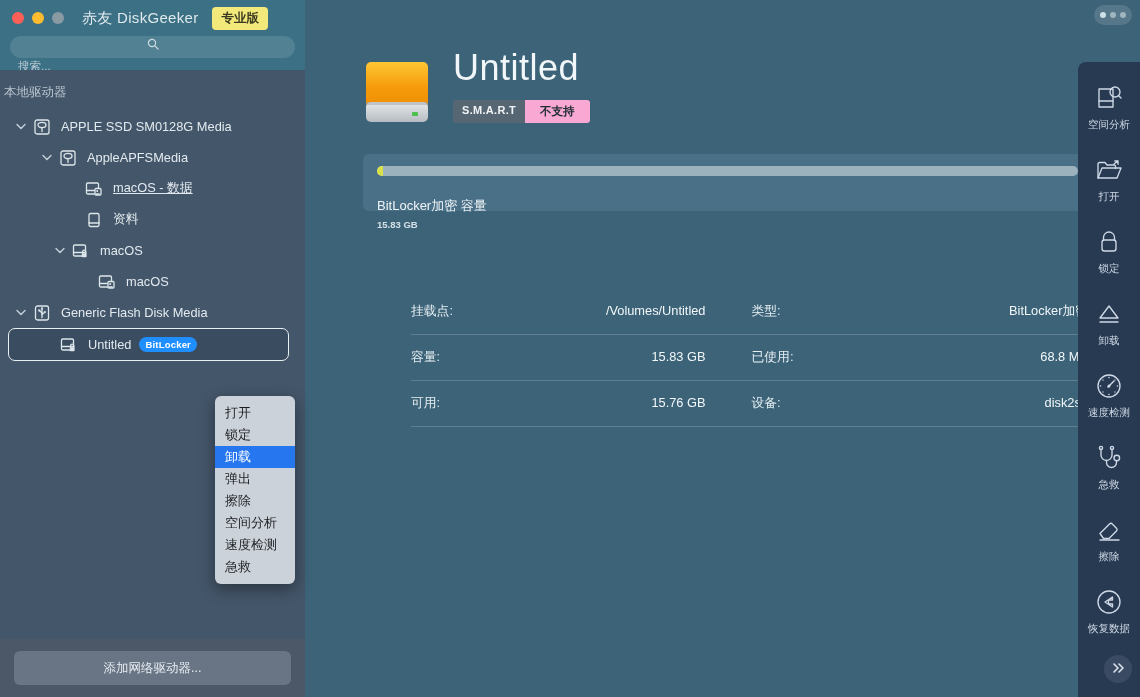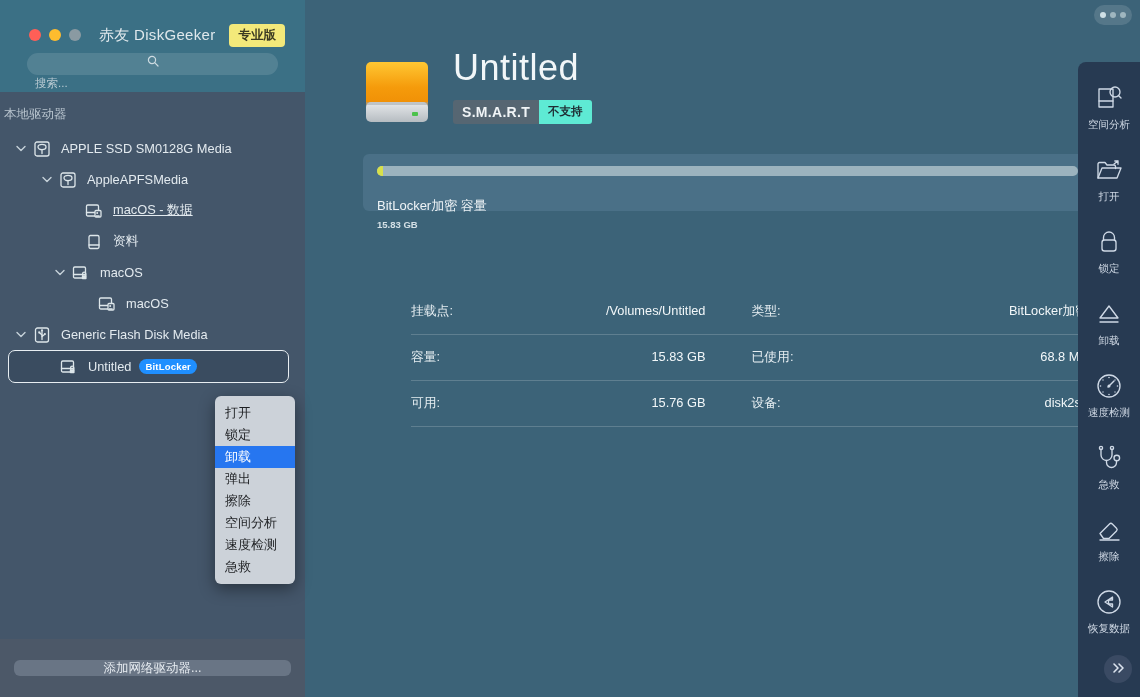--- a/index.html
+++ b/index.html
@@ -18,21 +18,21 @@
   
   .sidebar {
     width: 305px; height: 697px;
     background: #44566a;
     position: relative;
     flex: 0 0 305px;
     display: flex; flex-direction: column;
   }
   .sidebar-top {
     background: #3b7085;
-    padding: 17px;
+    padding: 0;
     flex: 0 0 70px;
     position: relative;
   }
   .titlebar {
     height: 36px;
     display: flex; align-items: center;
     padding-left: 12px;
     gap: 8px;
   }
   .dot { width: 12px; height: 12px; border-radius: 50%; display:inline-block; }
@@ -106,21 +106,21 @@
     height: 33px;
   }
 
   .sidebar-bottom {
     flex: 0 0 58px;
     background: #4c5868;
     display: flex; align-items: center; justify-content: center;
     padding: 0 14px;
   }
   .net-btn {
-    width: 100%; height: 16px;
+    width: 100%; height: 34px;
     background: #697585;
     border-radius: 6px;
     color: #e7ecf1; font-size: 12.5px;
     display: flex; align-items: center; justify-content: center;
     border: 0; font-family: inherit; cursor: default;
   }
 
   
   .main {
     flex: 1 1 auto;
@@ -130,28 +130,28 @@
   }
   .disk-header { display: flex; align-items: flex-start; gap: 22px; }
   .disk-icon { width: 68px; height: 72px; flex: 0 0 68px; margin-top: 6px; }
   .disk-title {
     color: #f1f6f8; font-size: 36px; font-weight: 300;
     line-height: 1; letter-spacing: .5px;
   }
   .smart-row { margin-top: 14px; display: flex; }
   .smart-key {
     background: #566672; color: #f0f4f6;
-    font-size: 14px; font-weight: bold;
+    font-size: 11px; font-weight: bold;
     padding: 4px 9px; border-radius: 3px 0 0 3px;
     letter-spacing: .3px;
   }
   .smart-val {
-    background: #5eead4; color: #1f2d33;
+    background: #f9a8d4; color: #1f2d33;
     font-size: 11.5px; font-weight: bold;
-    padding: 4px 9px; border-radius: 0 3px 3px 0;
+    padding: 4px 15px; border-radius: 0 3px 3px 0;
   }
 
   .capacity-card {
     margin-top: 26px;
     background: #4a7087;
     border-radius: 6px;
     padding: 12px 14px 18px 14px;
     height: 57px;
   }
   .bar {

